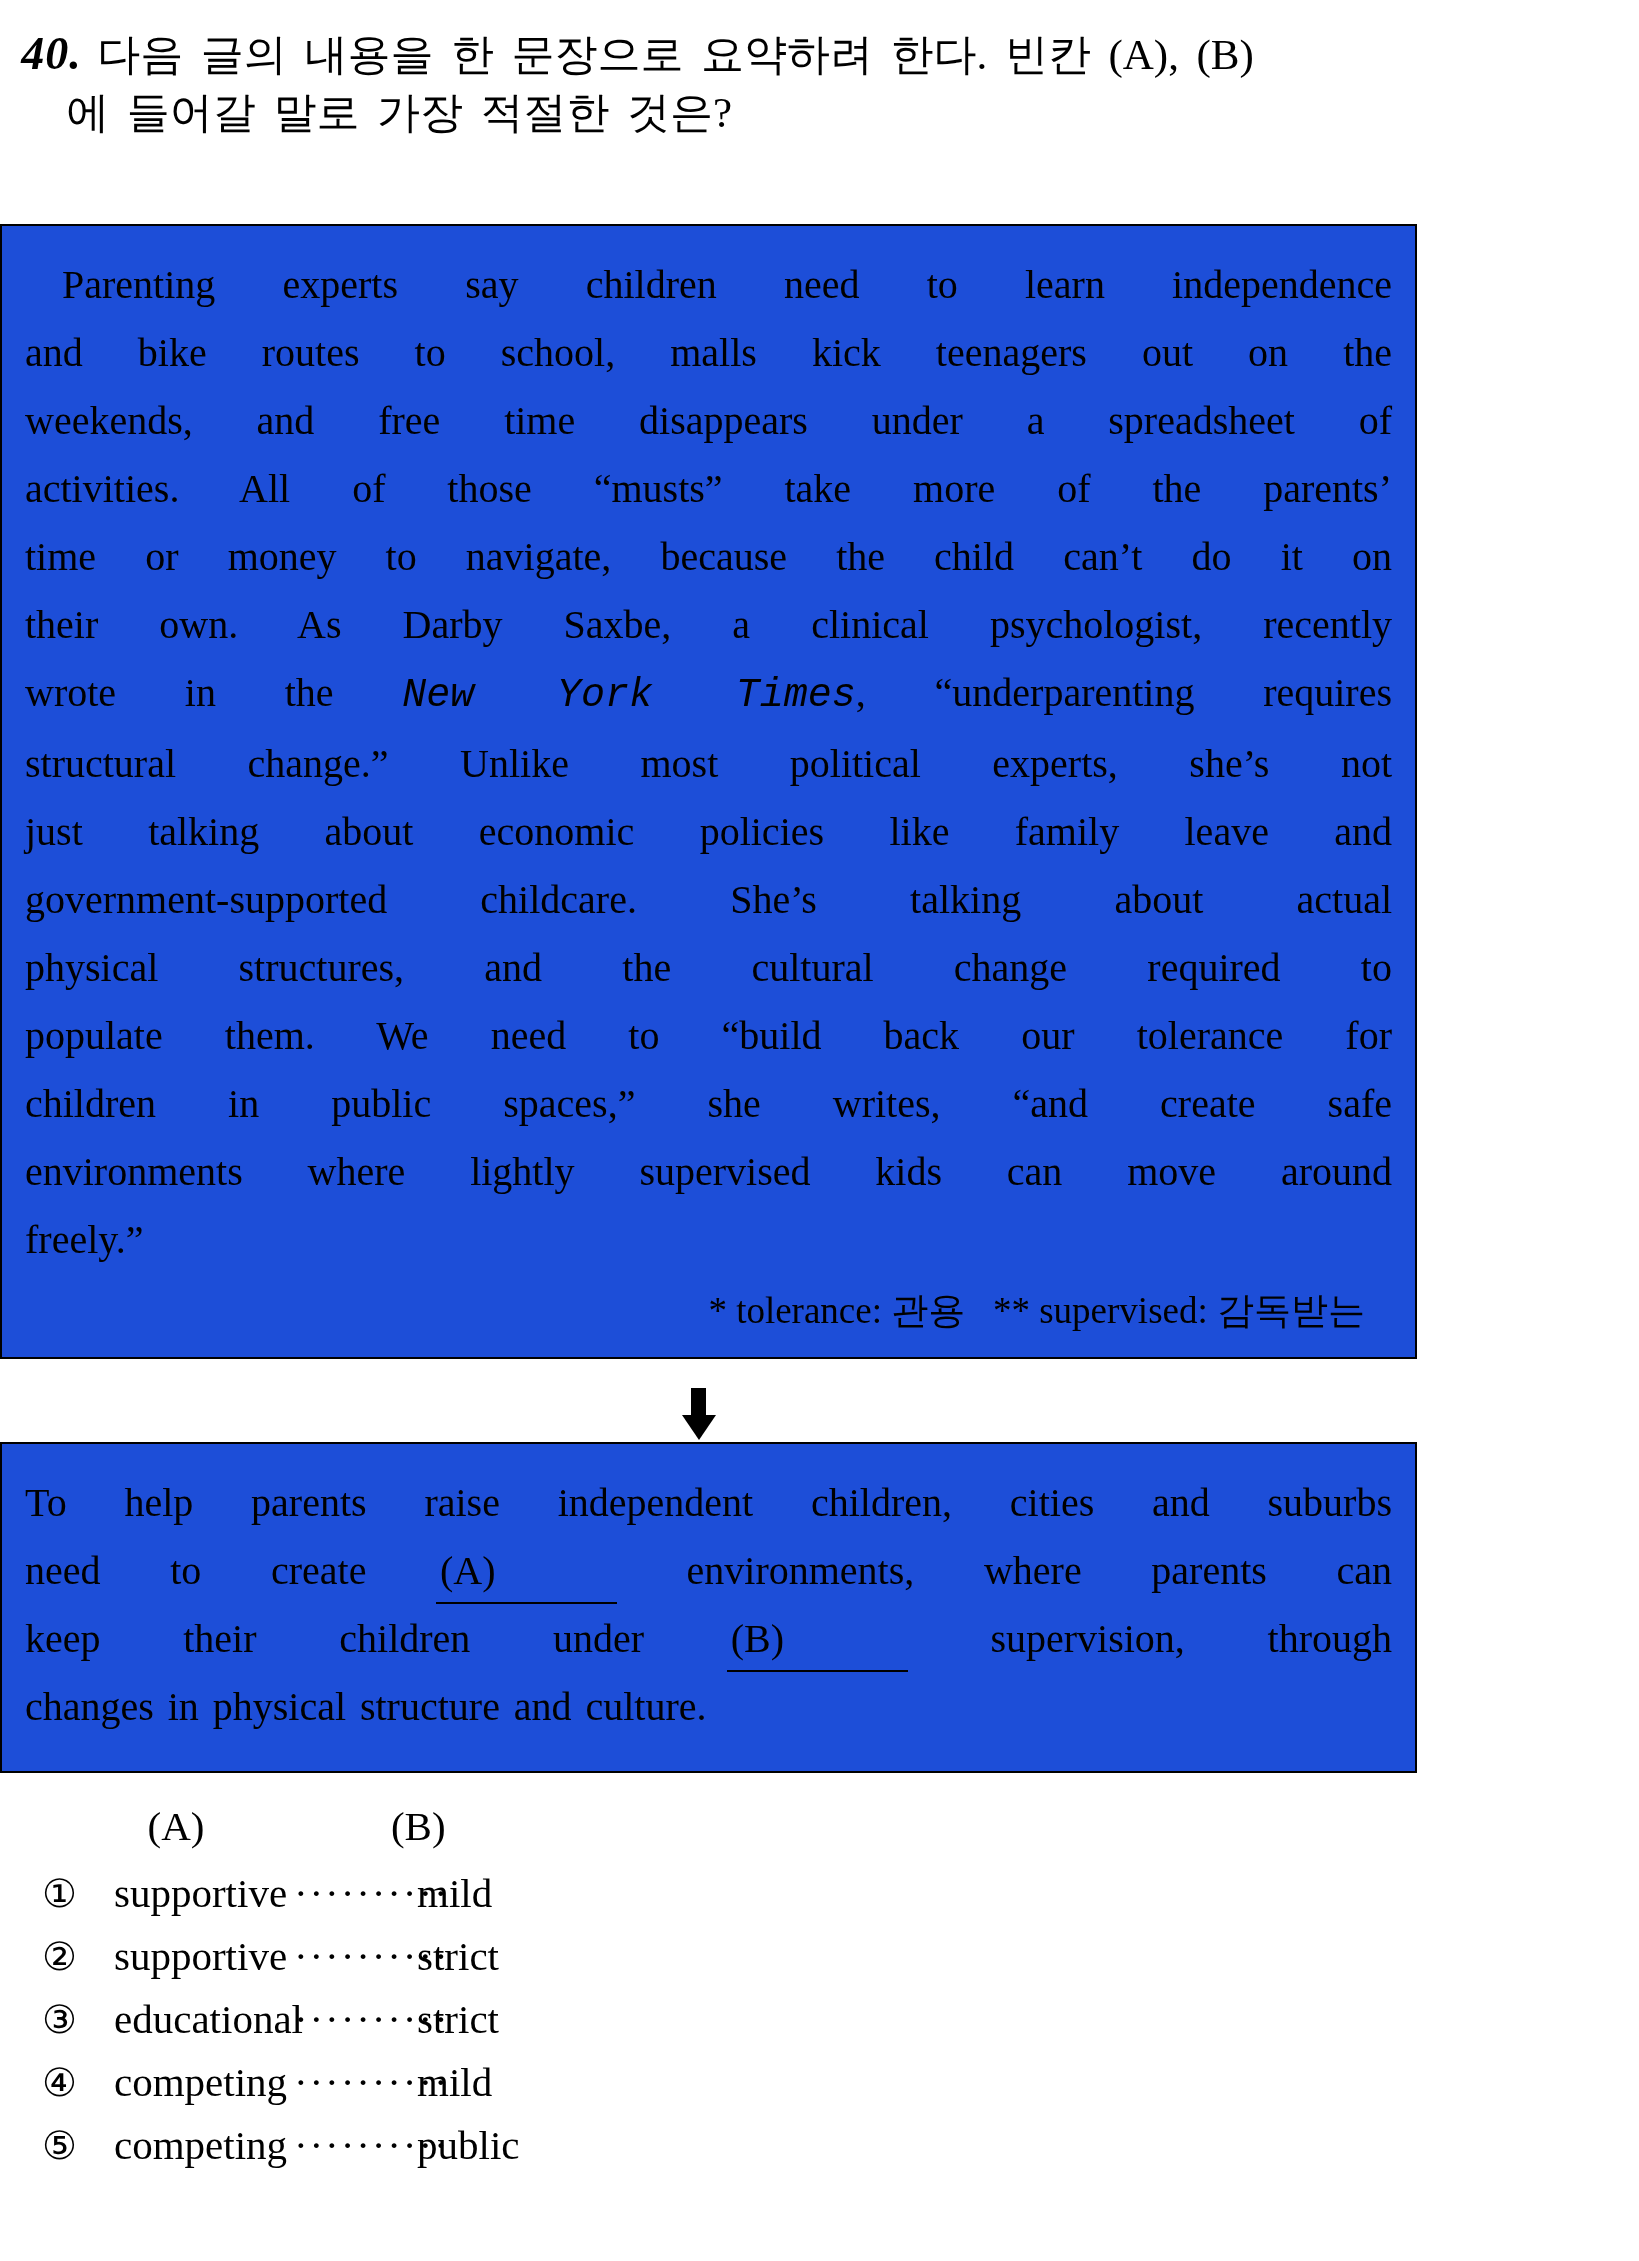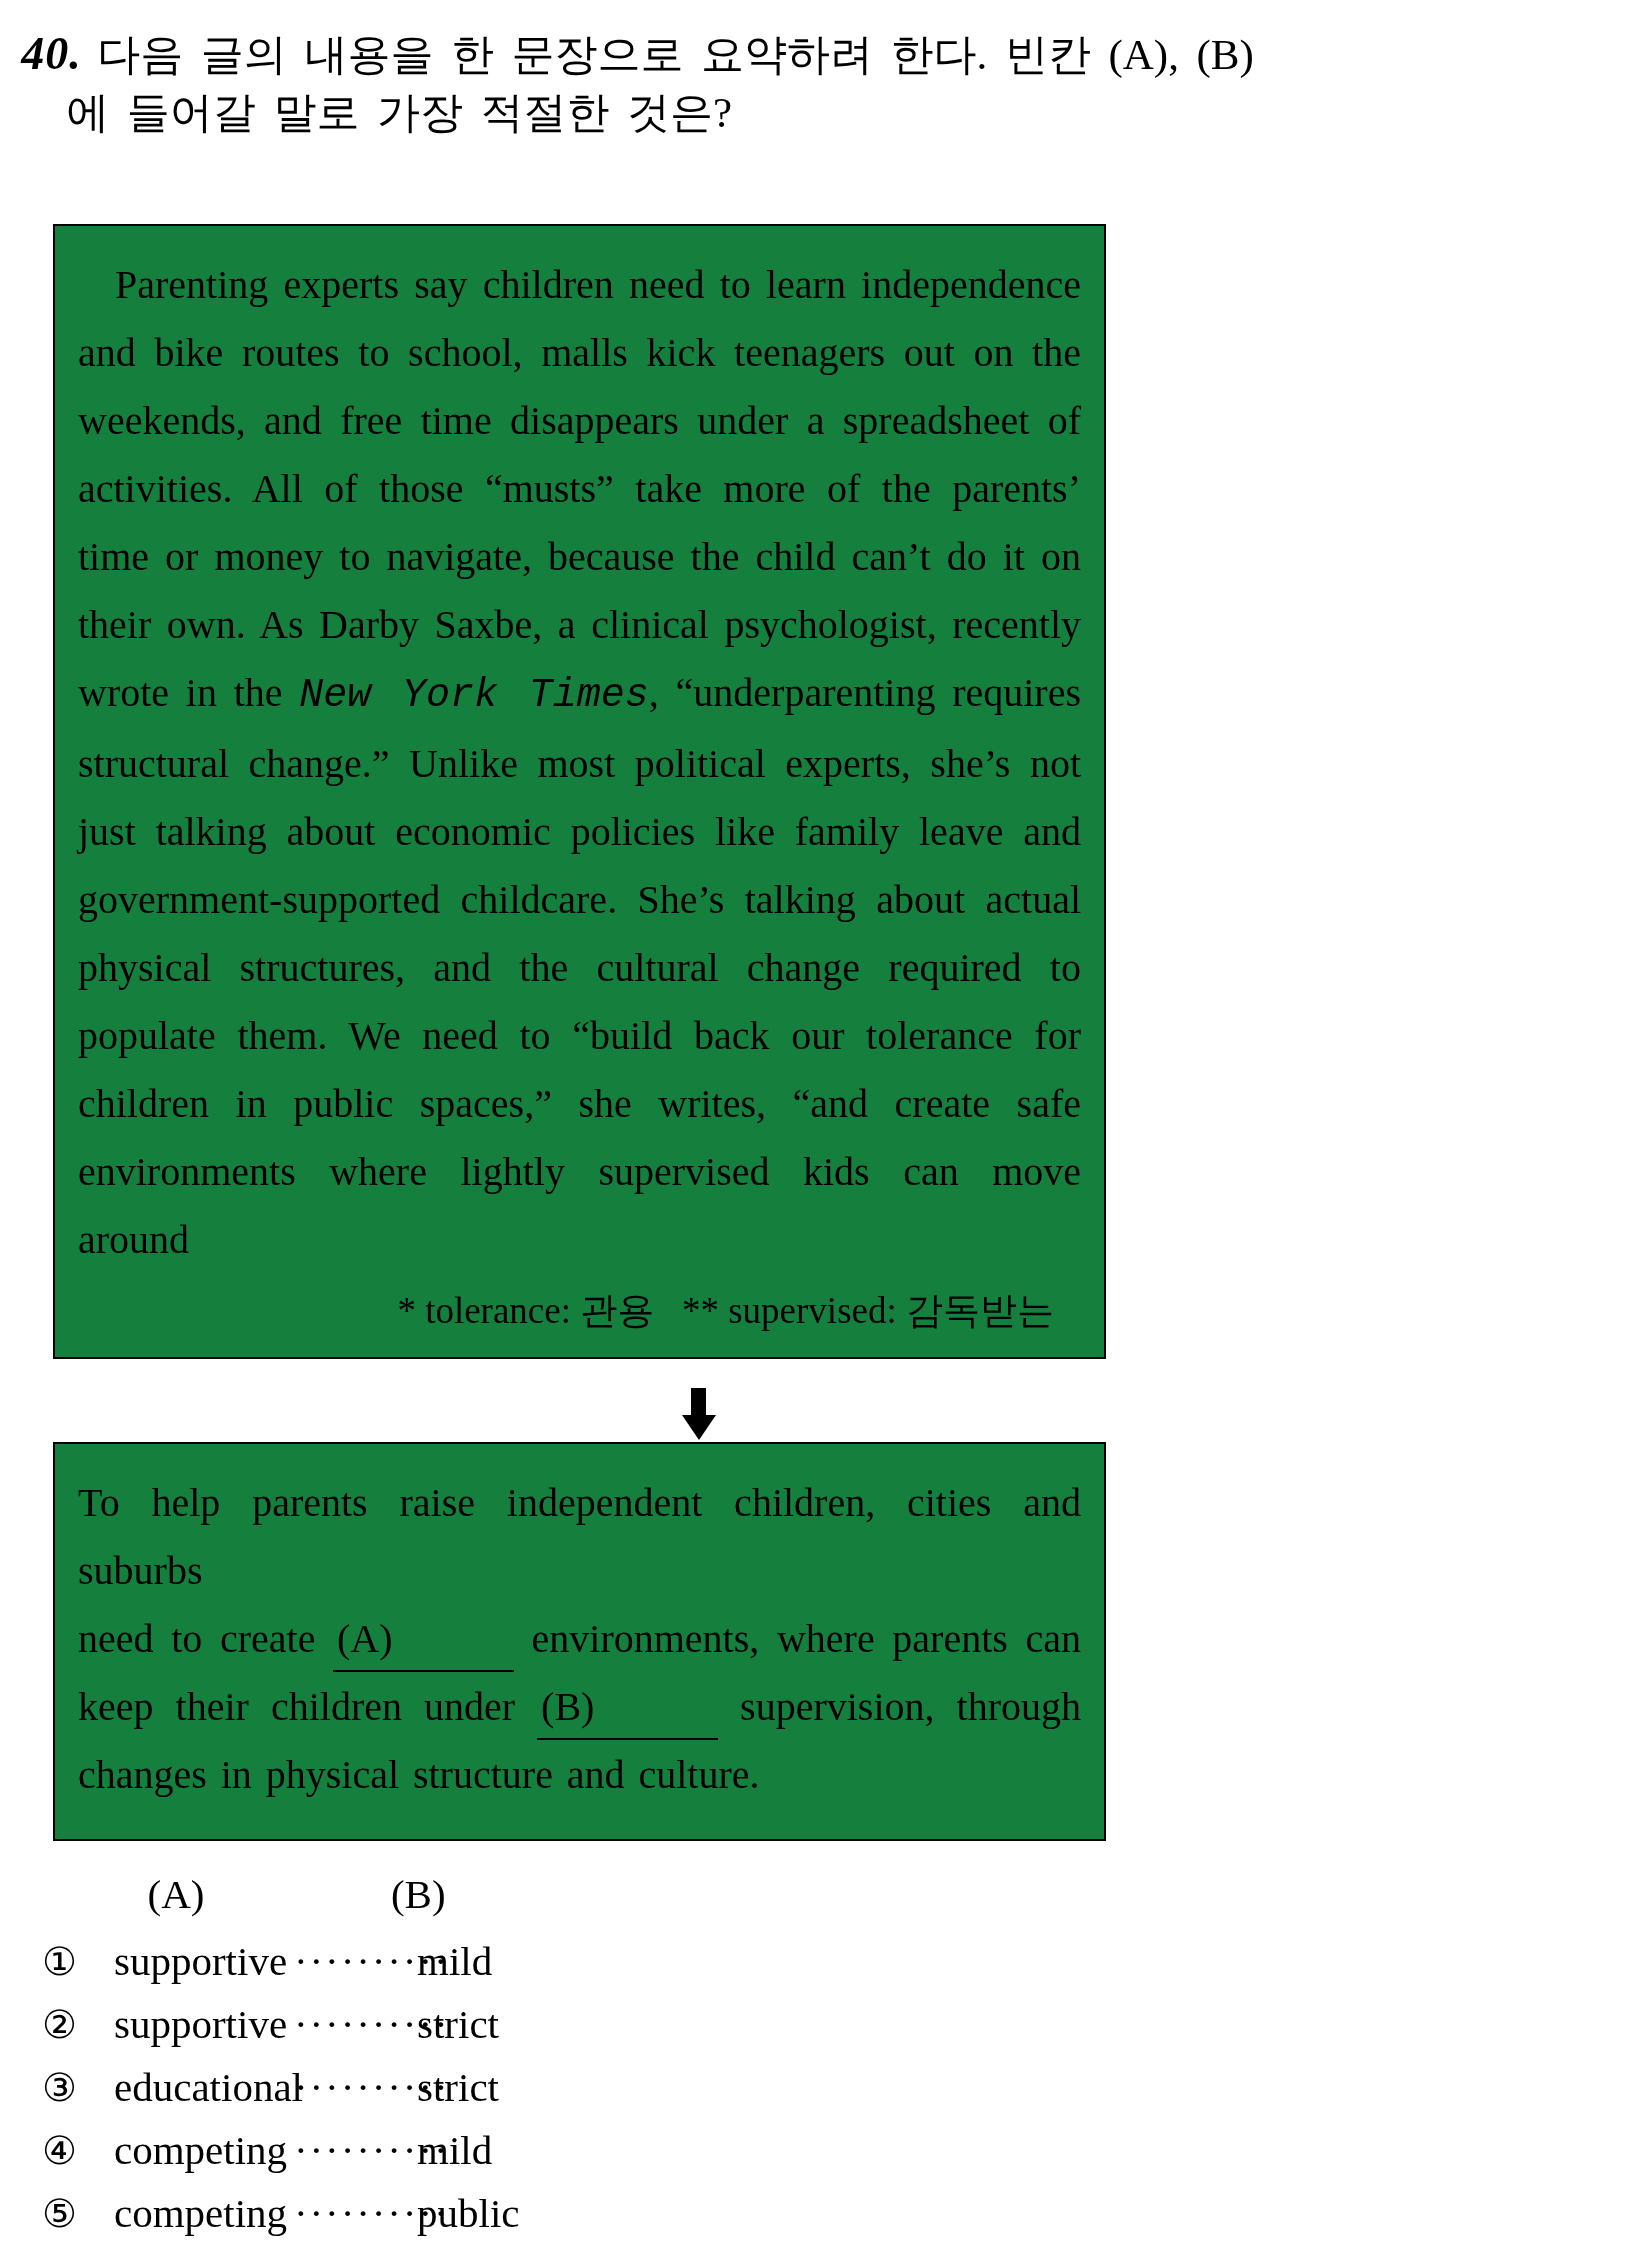--- a/index.html
+++ b/index.html
@@ -14,24 +14,23 @@
 
   
   .qheader { margin:25px 0 0 21.3px; font-size:43px; line-height:58px; }
   .qline1 { white-space:nowrap; word-spacing:6.8px; }
   .qnum { font-style:italic; font-weight:bold; font-size:46px; margin-right:15.5px; letter-spacing:1px; }
   .qline2 { margin-left:45px; white-space:nowrap; word-spacing:6.8px; }
 
   
   .box {
     box-sizing:border-box;
-    width:1053px;
-    margin-left:53px;
+    width:1417px;
     border:2.9px solid #000;
-    background:#15803d;
+    background:#1d4ed8;
   }
   .passage-box { margin-top:82px; padding:25px 23px 19.4px 23px; }
   .summary-box { padding:25px 23px 30px 23px; }
 
   
   .tline {
     font-size:40px;
     line-height:68px;
     text-align:justify;
     text-align-last:justify;
@@ -104,20 +103,21 @@
         <div class="tline"><span>time or money to navigate, because the child can’t do it on</span></div>
         <div class="tline"><span>their own. As Darby Saxbe, a clinical psychologist, recently</span></div>
         <div class="tline"><span>wrote in the </span><span class="it">New York Times</span><span>, “underparenting requires</span></div>
         <div class="tline"><span>structural change.” Unlike most political experts, she’s not</span></div>
         <div class="tline"><span>just talking about economic policies like family leave and</span></div>
         <div class="tline"><span>government-supported childcare. She’s talking about actual</span></div>
         <div class="tline"><span>physical structures, and the cultural change required to</span></div>
         <div class="tline"><span>populate them. We need to “build back our tolerance for</span></div>
         <div class="tline"><span>children in public spaces,” she writes, “and create safe</span></div>
         <div class="tline"><span>environments where lightly supervised kids can move around</span></div>
+        <div class="tline last"><span>freely.”</span></div>
       </div>
     <div class="footnote">* tolerance: 관용&nbsp;&nbsp;&nbsp;** supervised: 감독받는</div>
   </div>
 
   <div class="arrow-wrap">
     <div class="down-arrow">
       <div class="stem"></div>
       <div class="head"></div>
     </div>
   </div>

